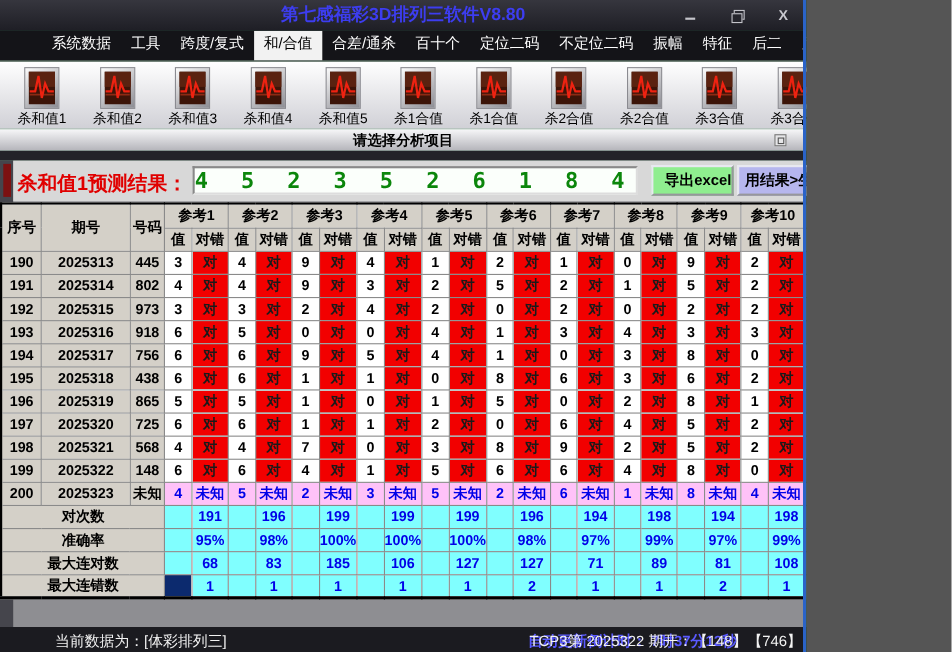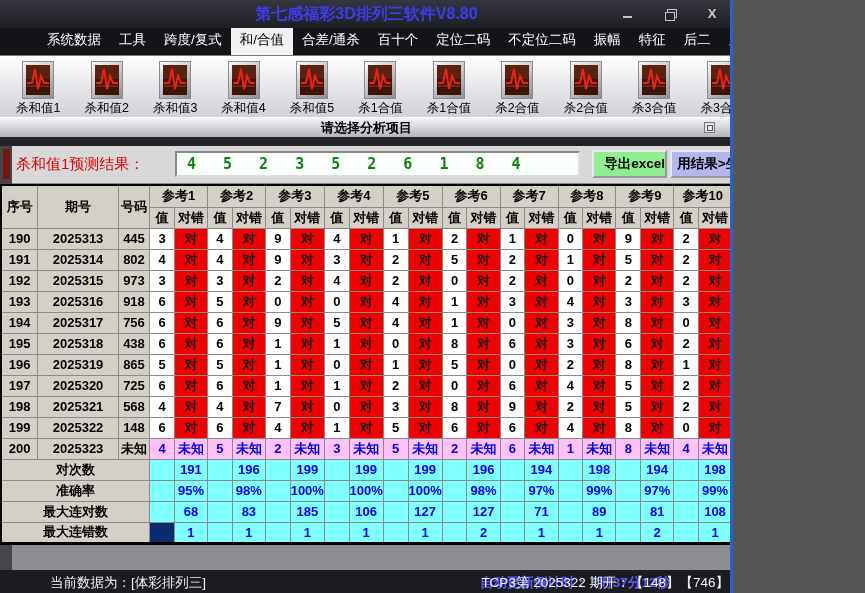--- a/index.html
+++ b/index.html
@@ -32,23 +32,23 @@
   .launcher { position:absolute; right:18px; top:4px; width:11px; height:11px; border:1px solid #777; background:#e6e6e8; }
   .launcher::after { content:""; position:absolute; right:1px; bottom:1px; width:4px; height:4px; border:1px solid #555; }
   .gap-strip { height:9px; background:#232329; }
 
   
   .content { position:absolute; top:146px; bottom:23px; left:0; right:0; background:#8e8e92; }
   .left-rail { position:absolute; left:0; top:0; width:12px; height:100%; background:#45454c; }
   .rail-accent { position:absolute; left:3px; top:3px; width:7px; height:30px; background:#7c1111; }
 
   .predict-row { position:absolute; left:12px; top:0; right:3px; height:37px; background:#d8d8d8; }
-  .predict-label { position:absolute; left:4px; top:9px; color:#e00000; font-weight:normal; font-size:15px; }
+  .predict-label { position:absolute; left:4px; top:9px; color:#e00000; font-weight:bold; font-size:18px; }
   .predict-input { position:absolute; left:163px; top:5px; width:405px; height:26px; border:2px inset #ddd; background:#fbfffb;
-                   color:#0b860b; font-weight:bold; font-size:15px; letter-spacing:9px; padding-left:10px;
+                   color:#0b860b; font-weight:bold; font-size:20px; letter-spacing:9px; padding-left:0;
                    font-family:"DejaVu Sans Mono","Liberation Mono",monospace; }
   .btn { position:absolute; top:4px; height:28px; border:2px outset #e8e8f0; font-weight:bold; font-size:13.5px; color:#000; cursor:default;
          font-family:"Liberation Sans","DejaVu Sans",sans-serif; }
   .btn-export { left:580px; width:75px; background:#8fee8f;text-align:right; }
   .btn-generate { left:658px; width:117px; background:#b6b6ee; }
   .ontop { position:absolute; left:780px; top:9px; display:flex; gap:4px; align-items:flex-start; font-size:13px; font-weight:bold; color:#000;padding-left:16px; }
   .ontop input { width:13px; height:13px; }
 
   
   table.analysis { position:absolute; left:0; top:38px; border-collapse:collapse; table-layout:fixed;

